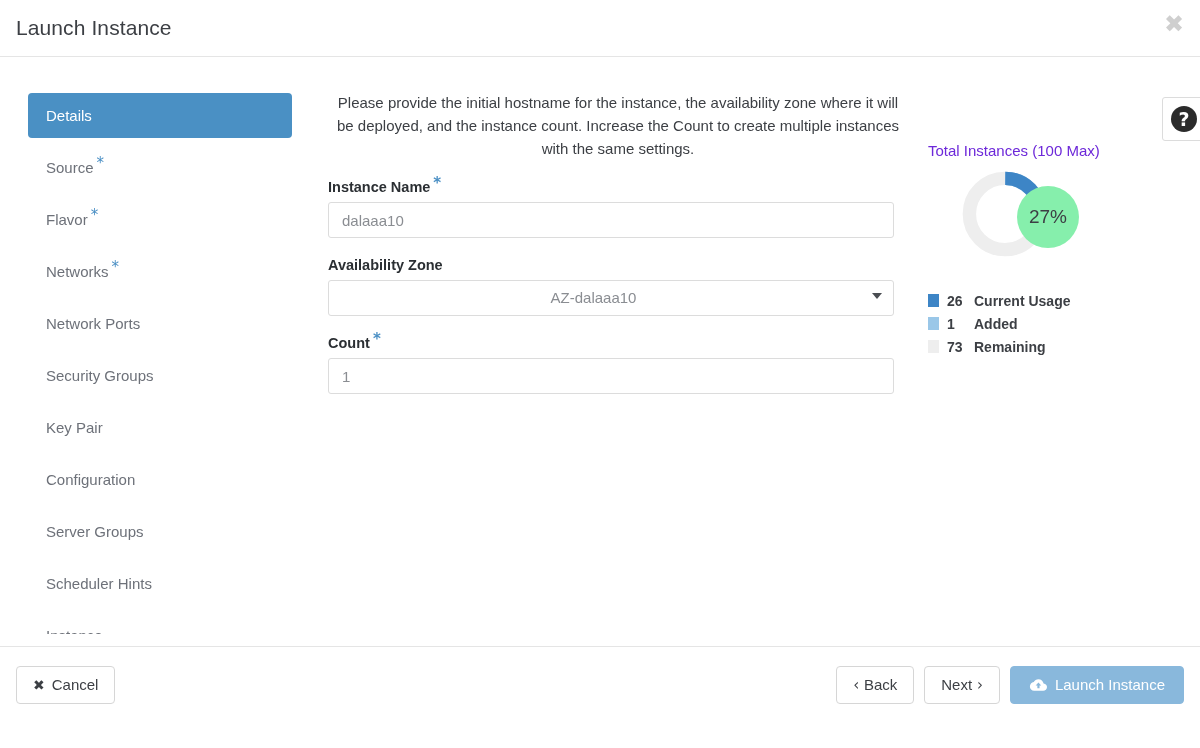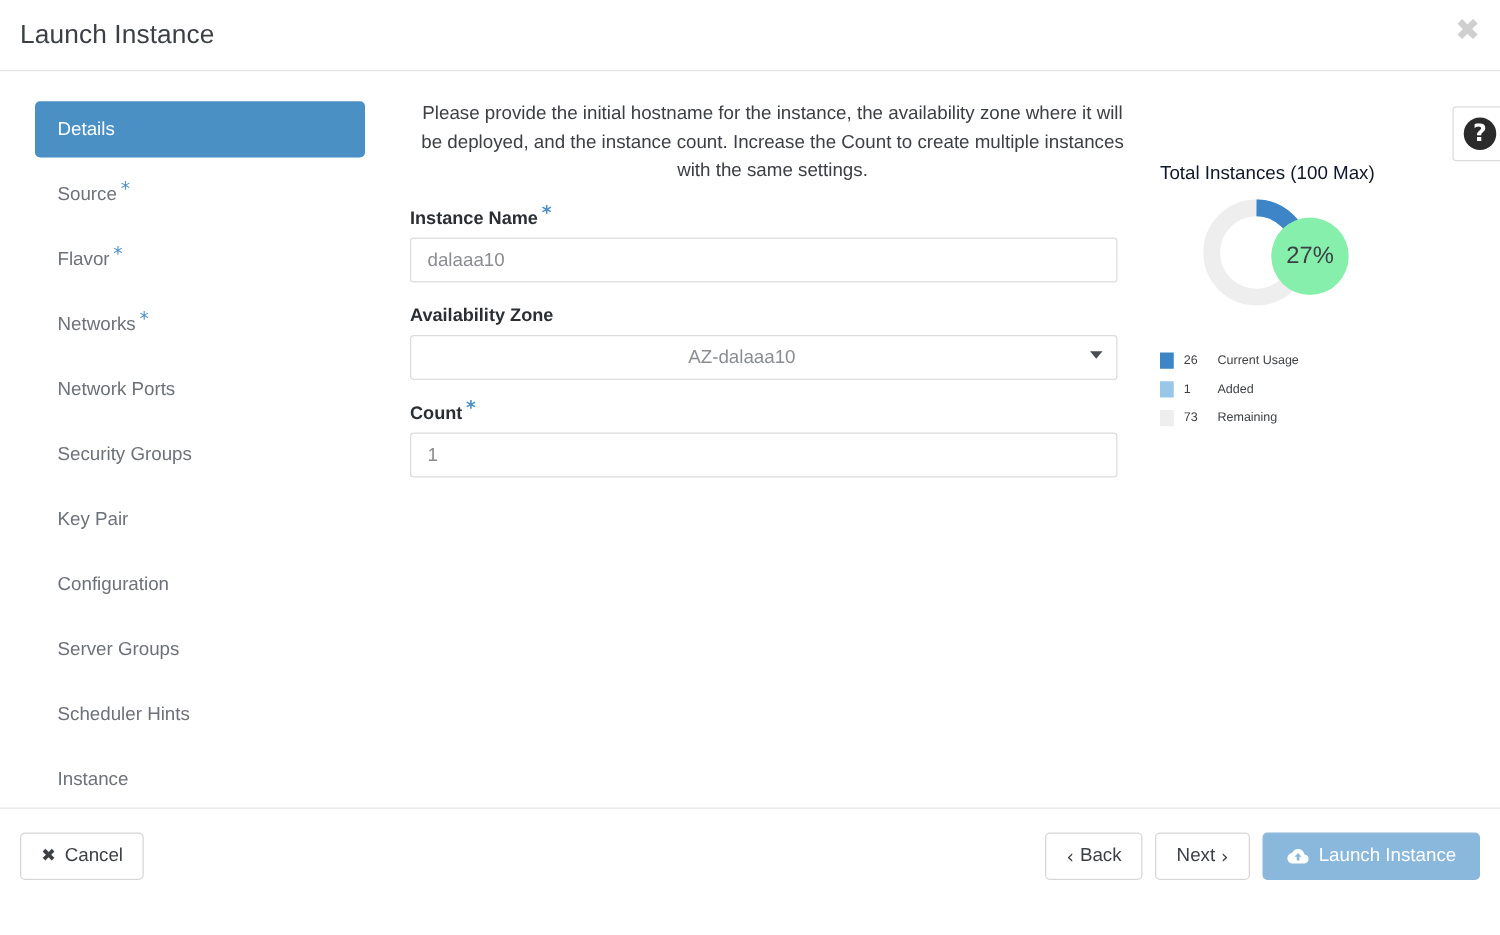--- a/index.html
+++ b/index.html
@@ -12,20 +12,21 @@
     overflow: hidden;
   }
 
   .modal {
     position: relative;
     width: 1200px;
     height: 722px;
     background: #fff;
     display: flex;
     flex-direction: column;
+    gap: 12px;
   }
 
   
   .modal-header {
     position: relative;
     height: 57px;
     flex: 0 0 57px;
     border-bottom: 1px solid #e5e5e5;
     display: flex;
     align-items: center;
@@ -151,21 +152,21 @@
     pointer-events: none;
   }
 
   
   .quota-col {
     flex: 0 0 270px;
     padding-top: 51px;
   }
   .quota-title {
     font-size: 15px;
-    color: #0f172a;
+    color: #6d28d9;
     margin-bottom: 8px;
   }
   .donut-wrap {
     width: 180px;
     position: relative;
     height: 100px;
     margin-left: 30px;
   }
   .donut-hole {
     position: absolute;
@@ -178,22 +179,23 @@
     align-items: center;
     justify-content: center;
     font-size: 19px;
     color: #3c3f44;
   }
   .legend { margin-top: 22px; }
   .legend-row {
     display: flex;
     align-items: center;
     height: 23px;
-    font-size: 10px;
-    color: #3c3f44;
+    font-size: 14px;
+    color: #3c3f44;
+    font-weight: bold;
   }
   .swatch {
     width: 11px; height: 13px;
     margin-right: 8px;
     flex: 0 0 11px;
   }
   .legend-val {
     width: 27px;
     text-align: left;
     flex: 0 0 27px;

